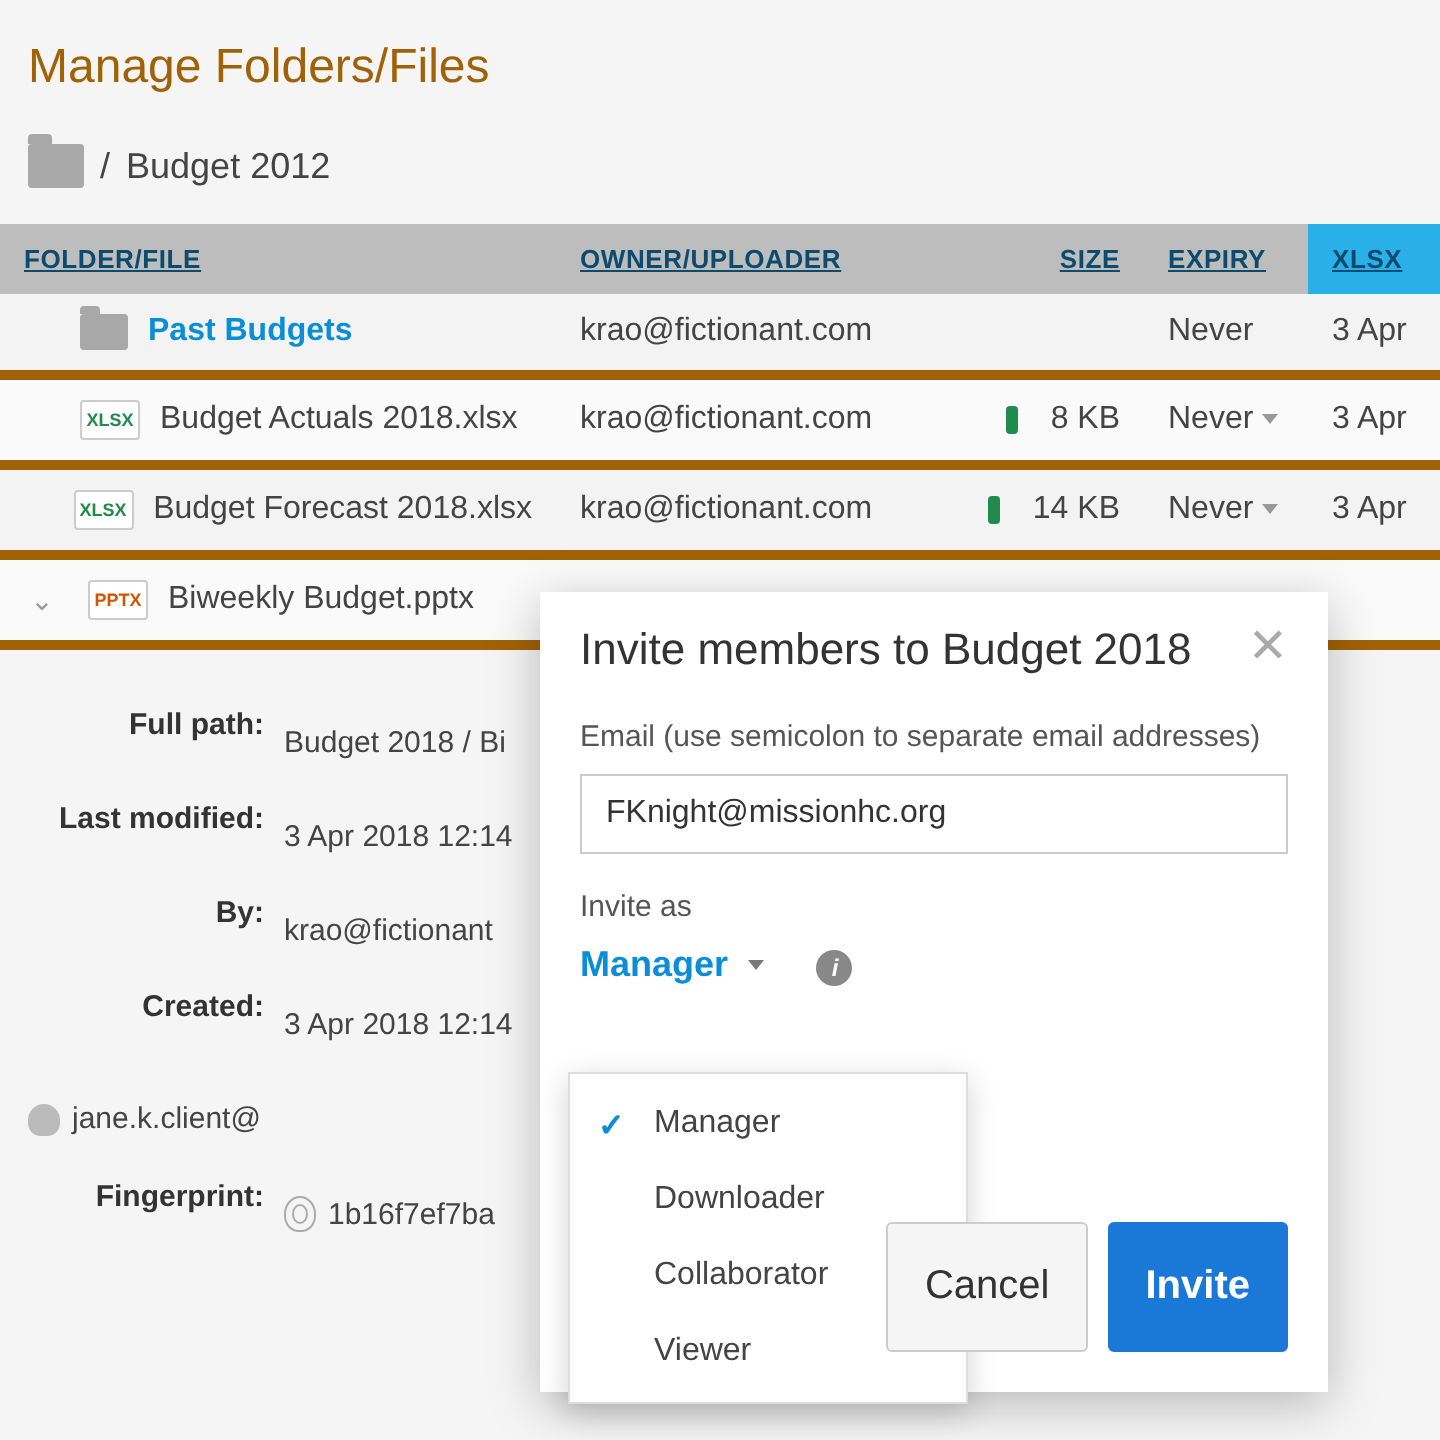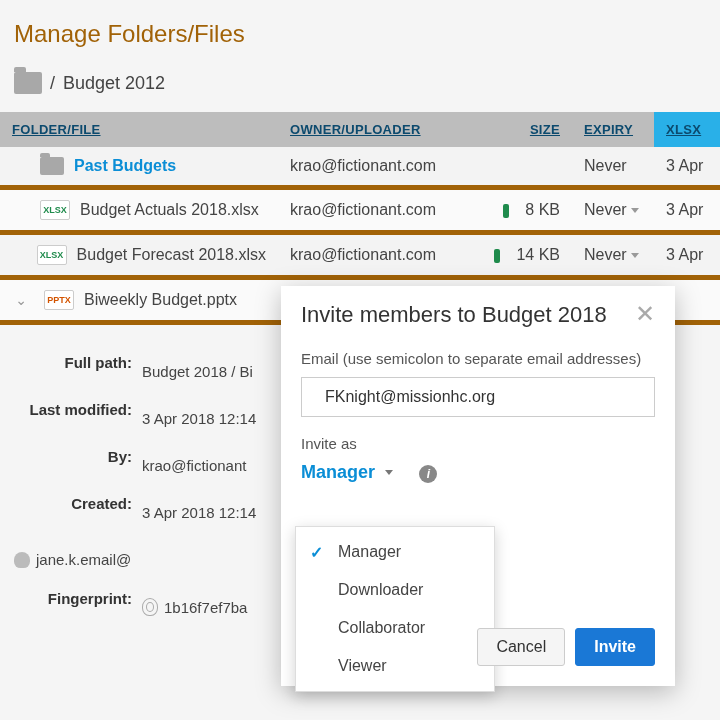--- a/index.html
+++ b/index.html
@@ -24,35 +24,35 @@
   .pill { display:inline-block; width:6px; height:14px; background:#1f8b4c; border-radius:2px; margin-right:16px; vertical-align:middle; }
   .caret { display:inline-block; margin-left:4px; border-top:5px solid #999; border-left:4px solid transparent; border-right:4px solid transparent; vertical-align:middle; }
   .chev { width:18px; height:18px; display:inline-flex; align-items:center; justify-content:center; color:#999; font-size:14px; margin-right:4px; }
   .details { padding: 14px 0 0 0; }
   .drow { display:flex; padding:6px 14px; font-size:15px; align-items:center; }
   .drow .lbl { width: 128px; text-align:right; font-weight:700; color:#333; padding-right:10px; }
   .drow .val { color:#444; display:flex; align-items:center; gap:6px;margin-top:18px; }
   .uicon { width:16px; height:16px; background:#bbb; border-radius:50% 50% 40% 40%; position:relative; display:inline-block; }
   .fpicon { width:16px; height:18px; border:1.5px solid #aaa; border-radius:50% 50% 45% 45%; display:inline-block; position:relative; }
   .fpicon::after { content:""; position:absolute; inset:3px; border:1px solid #aaa; border-radius:50%; }
-  .modal { position:absolute; left:270px; top:286px; width:394px; background:#fff; box-shadow:0 6px 24px rgba(0,0,0,0.25); padding:16px 20px 20px;margin-left:11px; }
+  .modal { position:absolute; left:270px; top:296px; width:394px; background:#fff; box-shadow:0 6px 24px rgba(0,0,0,0.25); padding:16px 20px 20px; }
   .modal-head { display:flex; justify-content:space-between; align-items:flex-start; }
   .modal-title { font-size:22px; font-weight:400; color:#333; }
   .close-x { font-size:24px; color:#aaa; cursor:pointer; line-height:1; font-weight:300; }
   .field-label { font-size:15px; color:#555; margin-top:22px; }
-  .text-input { width:100%; border:1px solid #ccc; padding:10px 23px; font-size:16px; margin-top:10px; font-family:inherit; color:#333; }
+  .text-input { width:100%; border:1px solid #ccc; padding:10px 12px; font-size:16px; margin-top:10px; font-family:inherit; color:#333; }
   .invite-as { margin-top:18px; font-size:15px; color:#555; }
   .role-btn { display:inline-flex; align-items:center; gap:6px; color:#0b8ed6; font-size:18px; font-weight:600; margin-top:10px; cursor:pointer; }
   .role-btn .caret { border-top-color:#777; }
   .info-i { display:inline-flex; width:18px; height:18px; border-radius:50%; background:#888; color:#fff; align-items:center; justify-content:center; font-size:12px; font-style:italic; font-weight:700; margin-left:22px; }
   .dropdown { position:absolute; left:14px; top:240px; width:200px; background:#fff; border:1px solid #ddd; box-shadow:0 4px 14px rgba(0,0,0,0.18); padding:6px 0; }
   .dropdown .opt { padding:10px 14px 10px 42px; font-size:16px; color:#444; cursor:pointer; position:relative; }
   .dropdown .opt.sel::before { content:"✓"; position:absolute; left:14px; color:#0b8ed6; font-weight:700; }
   .modal-actions { position:absolute; right:20px; bottom:20px; display:flex; gap:10px; }
-  .btn { padding:9px 18px; font-size:16px; border-radius:3px; cursor:pointer; border:1px solid #ccc; background:#f5f5f5; color:#333; }
+  .btn { padding:20px 18px; font-size:20px; border-radius:3px; cursor:pointer; border:1px solid #ccc; background:#f5f5f5; color:#333; }
   .btn.primary { background:#1a78d6; border-color:#1a78d6; color:#fff; font-weight:600; }
 </style>
 </head>
 <body>
 
 <div class="page-title">Manage Folders/Files</div>
 
 <div class="breadcrumb">
   <span class="folder-glyph"></span>
   <span>/</span>
@@ -145,21 +145,21 @@
       <span class="lbl">By:</span>
       <span class="val">krao@fictionant</span>
     </div>
   <div class="drow">
       <span class="lbl">Created:</span>
       <span class="val">3 Apr 2018 12:14</span>
     </div>
   <div class="drow">
       <span class="val">
         <span class="uicon"></span>
-        <span>jane.k.email@</span>
+        <span>jane.k.client@</span>
       </span>
     </div>
   <div class="drow">
       <span class="lbl">Fingerprint:</span>
       <span class="val">
         <span class="fpicon"></span>
         <span>1b16f7ef7ba</span>
       </span>
     </div>
 </div>

